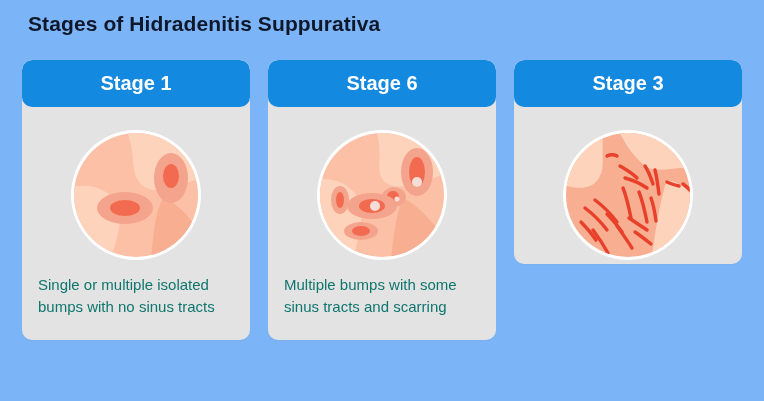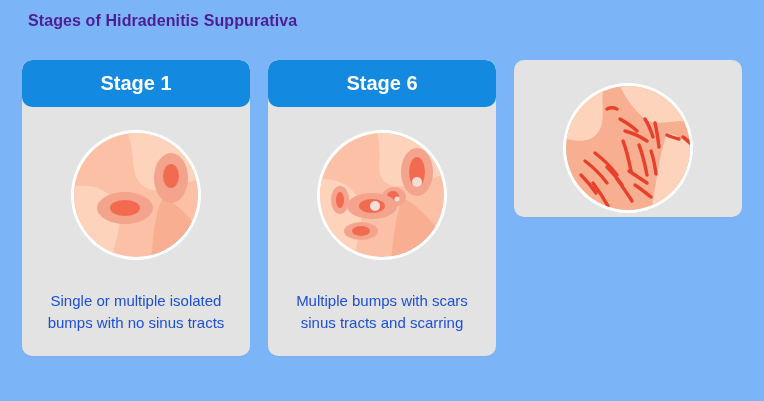--- a/index.html
+++ b/index.html
@@ -11,23 +11,23 @@
     height: 401px;
     background: #7CB5F7;
     font-family: "Liberation Sans", sans-serif;
     overflow: hidden;
     position: relative;
   }
   #page-title {
     position: absolute;
     left: 28px;
     top: 12px;
-    font-size: 16px;
+    font-size: 21px;
     font-weight: bold;
-    color: #4c1d95;
+    color: #0f172a;
     letter-spacing: 0.1px;
   }
   #cards {
     position: absolute;
     left: 0;
     top: 56px;
     width: 764px;
     display: flex;
     justify-content: space-between;
     padding: 4px 22px;
@@ -63,27 +63,26 @@
     margin-top: 19px;
     width: 138px;
     height: 138px;
   }
   .skin-svg {
     display: block;
     width: 138px;
     height: 138px;
   }
   .caption {
-    margin-top: 26px;
+    margin-top: 10px;
     margin-bottom: 22px;
     width: 196px;
-    text-align: center;
     font-size: 15px;
     line-height: 22px;
-    color: #1d4ed8;
+    color: #0f766e;
   }
 </style>
 </head>
 <body>
 
 <div id="page-title">Stages of Hidradenitis Suppurativa</div>
 
 <div id="cards">
 
   <div class="card">
@@ -139,24 +138,27 @@
           <ellipse cx="59" cy="80" rx="25" ry="13" fill="#F4A48C"></ellipse>
           <ellipse cx="59" cy="80" rx="13" ry="7" fill="#F26B50"></ellipse>
           <circle cx="62" cy="80" r="5" fill="#F5DDD8"></circle>
           <ellipse cx="27" cy="74" rx="9" ry="14" fill="#F4A48C"></ellipse>
           <ellipse cx="27" cy="74" rx="4" ry="8" fill="#F26B50"></ellipse>
           <ellipse cx="48" cy="105" rx="17" ry="9" fill="#F4A48C"></ellipse>
           <ellipse cx="48" cy="105" rx="9" ry="5" fill="#F26B50"></ellipse>
         </g>
       </svg>
     </div>
-    <div class="caption">Multiple bumps with scars sinus tracts and scarring</div>
+    <div class="caption">Multiple bumps with some sinus tracts and scarring</div>
   </div>
 
   <div class="card">
+    <div class="card-header">
+      <span class="card-header-label">Stage 3</span>
+    </div>
     <div class="skin-wrap">
       <svg class="skin-svg" viewBox="0 0 138 138" xmlns="http://www.w3.org/2000/svg">
         <defs>
           <clipPath id="clip3">
               <circle cx="69" cy="69" r="62"></circle>
             </clipPath>
         </defs>
         <circle cx="69" cy="69" r="65" fill="#FFFFFF"></circle>
         <circle cx="69" cy="69" r="62" fill="#F7AE91"></circle>
         <g clip-path="url(#clip3)">

